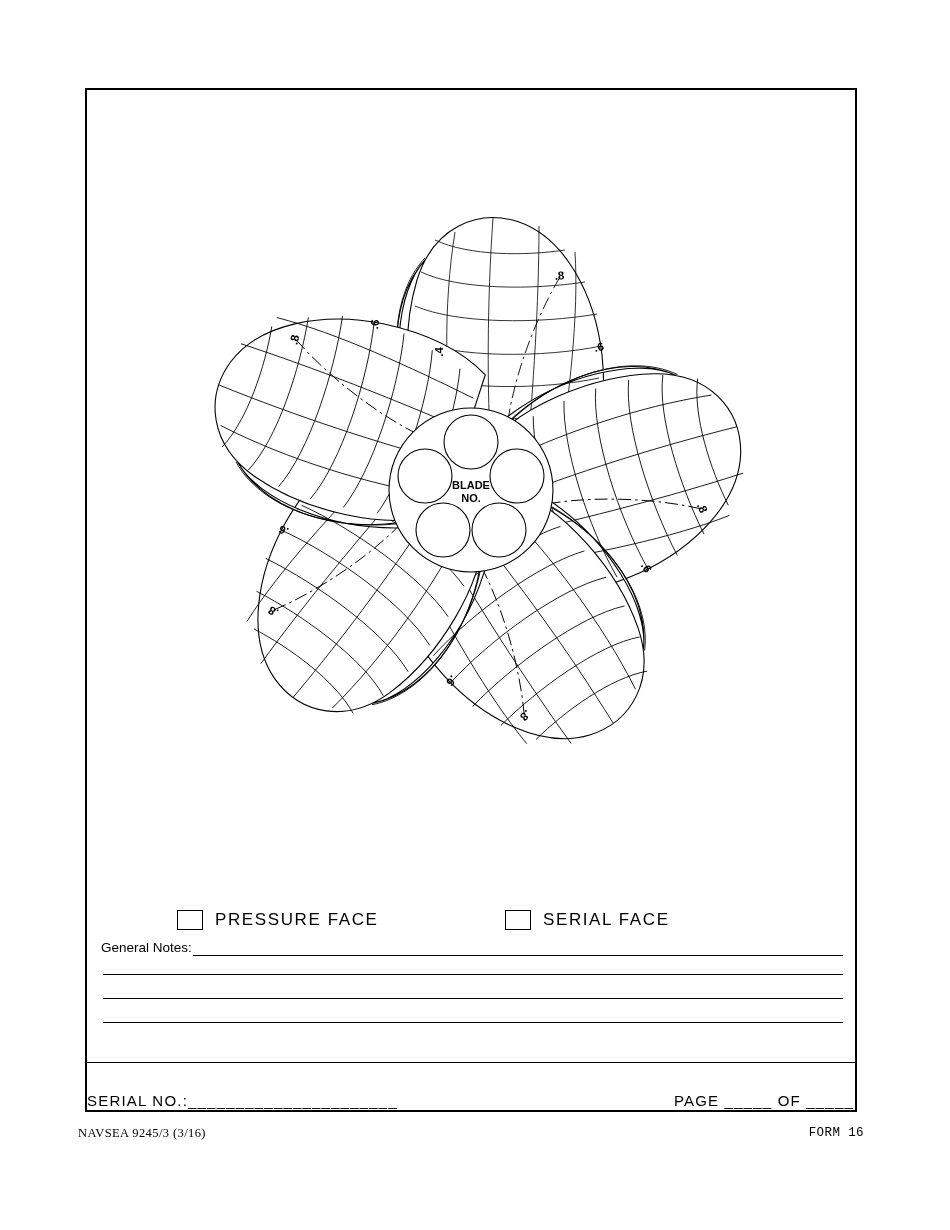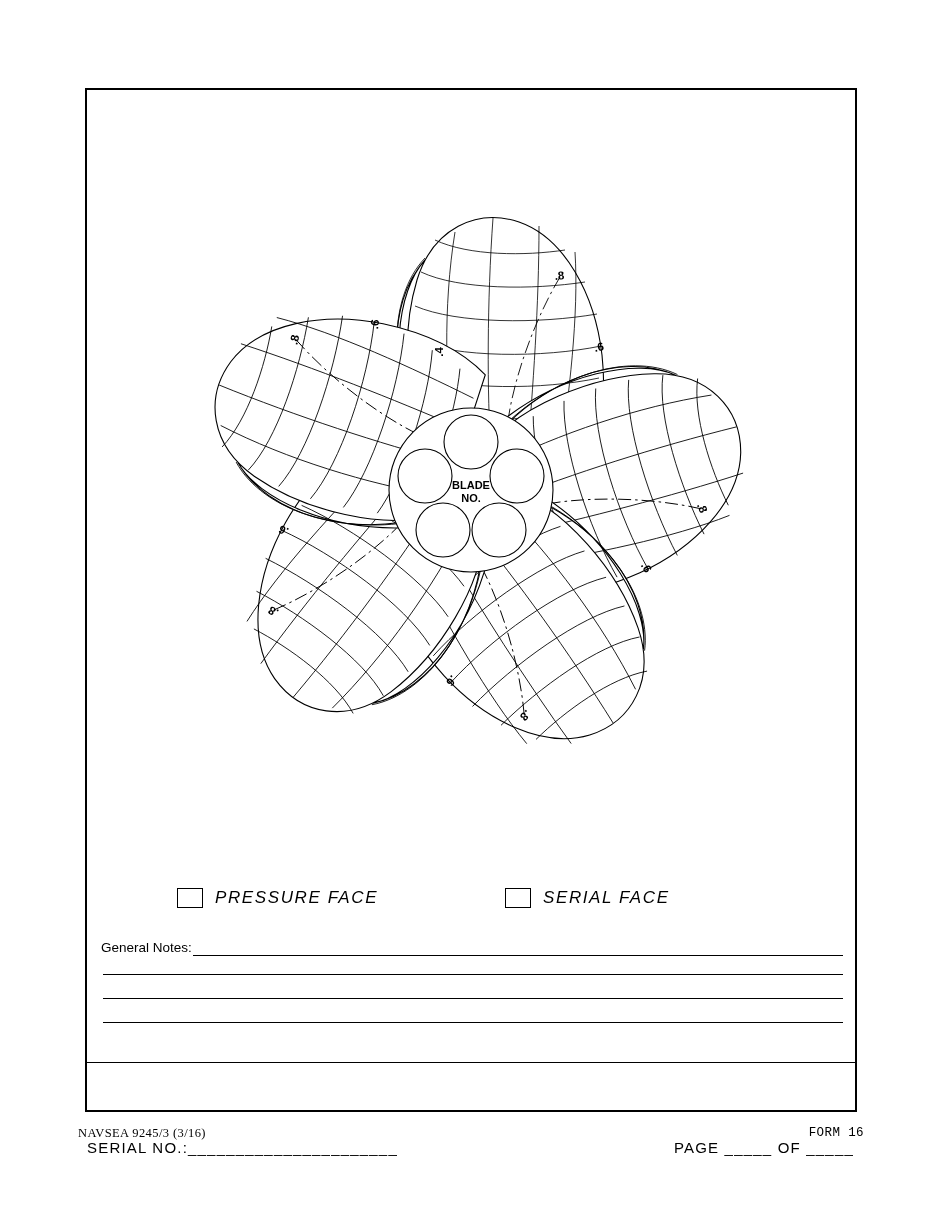--- a/index.html
+++ b/index.html
@@ -45,24 +45,23 @@
   .drawing-area svg {
     display: block;
     width: 768px;
     height: 790px;
   }
 
   
   .face-row {
     position: absolute;
     left: 87px;
-    top: 885px;
+    top: 907px;
     width: 768px;
     height: 40px;
-    font-style: italic;
   }
   .face-opt {
     position: absolute;
     display: flex;
     align-items: center;
     gap: 12px;
   }
   .face-opt.pressure { left: 90px; top: 3px; }
   .face-opt.suction  { left: 418px; top: 3px; }
   .checkbox {
@@ -125,21 +124,20 @@
     border-top: 1.5px solid #000;
   }
 
   
   .serial-row {
     position: absolute;
     left: 87px;
     top: 1092px;
     width: 768px;
     height: 24px;
-    margin-top: 47px;
   }
   .serial-no {
     position: absolute;
     left: 0px;
     top: 0px;
     font-size: 15px;
     letter-spacing: 1.2px;
     white-space: nowrap;
   }
   .page-of {

